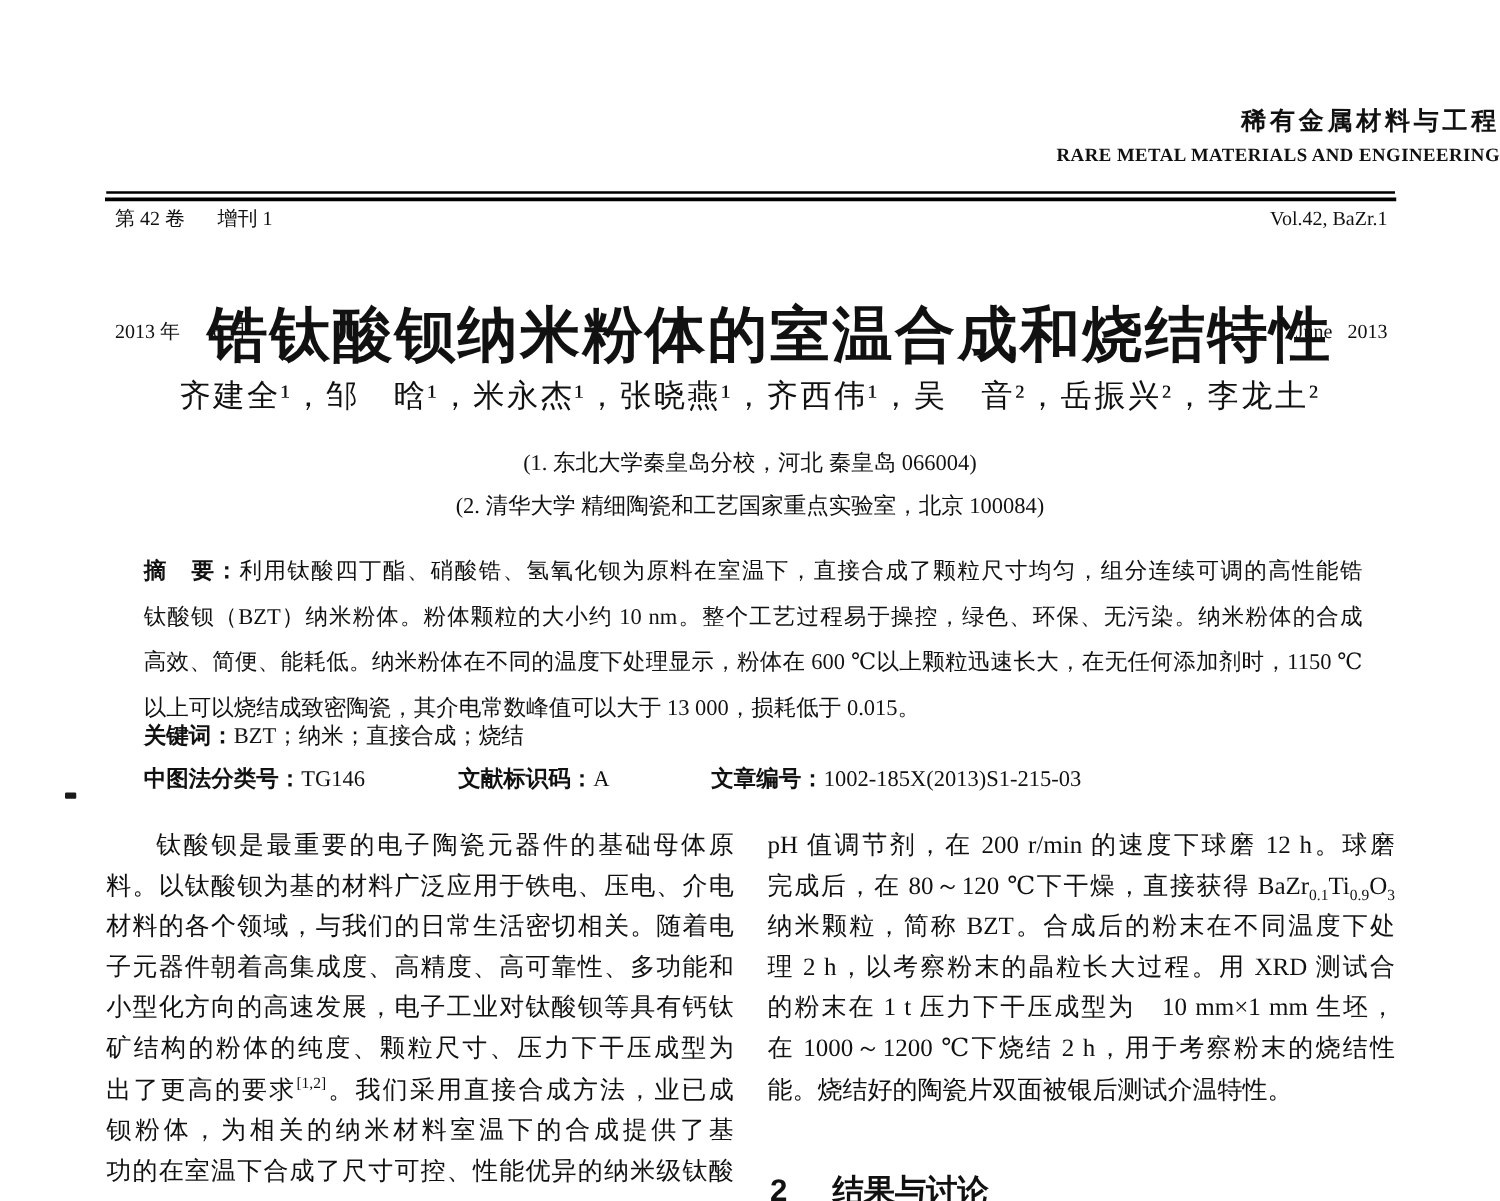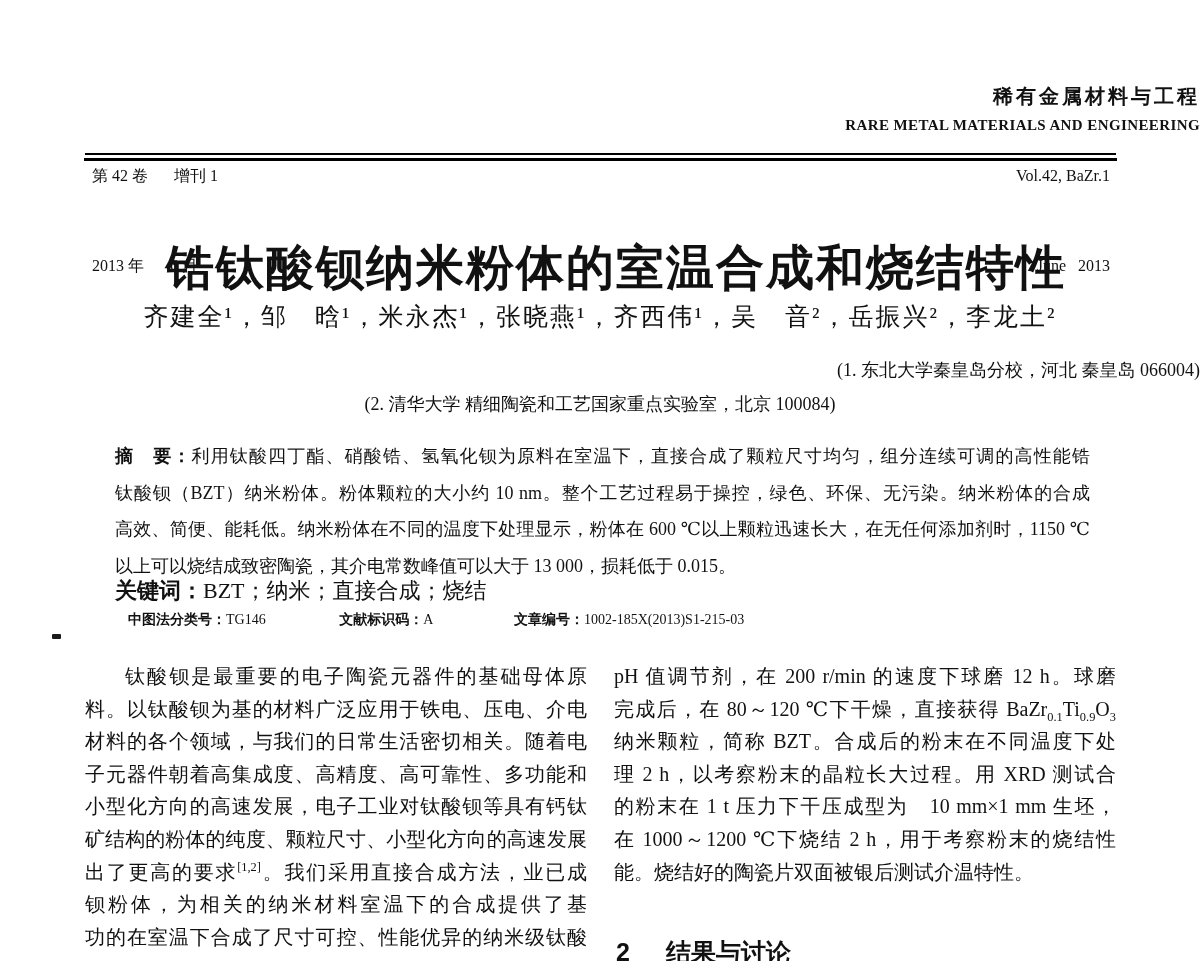--- a/index.html
+++ b/index.html
@@ -41,34 +41,34 @@
   .article-title {
     position: absolute; left: 0; width: 100%; top: 220px; text-align: center;
     font-family: "Liberation Sans", "DejaVu Sans", sans-serif;
     font-weight: bold; font-size: 48px; letter-spacing: 2px;
   }
   .authors-line {
     position: absolute; left: 0; width: 100%; top: 300px; text-align: center;
     font-size: 25px; letter-spacing: 2px;
   }
   .affiliation { position: absolute; left: 0; width: 100%; text-align: center; font-size: 18px; }
-  .affil-1 { top: 358px; text-align: right; }
+  .affil-1 { top: 358px; }
   .affil-2 { top: 392px; }
 
   
   .abstract {
     position: absolute; left: 115px; width: 975px; top: 438px;
     font-size: 18px; line-height: 36.5px;
   }
   .abs-line { text-align: justify; text-align-last: justify; }
   .abs-line.no-stretch { text-align-last: left; }
   .bold-label { font-weight: bold; }
 
-  .keywords-line { position: absolute; left: 115px; top: 576px; font-size: 22px; }
-  .class-line    { position: absolute; left: 128px; top: 611px; font-size: 14px; }
+  .keywords-line { position: absolute; left: 115px; top: 576px; font-size: 18px; }
+  .class-line    { position: absolute; left: 115px; top: 611px; font-size: 18px; }
   .class-line .gap-a { margin-left: 70px; }
   .class-line .gap-b { margin-left: 78px; }
 
   
   .col {
     position: absolute; top: 660px; width: 502px;
     font-size: 20px; line-height: 32.6px;
   }
   .col-left  { left: 85px; }
   .col-right { left: 614px; }
@@ -138,21 +138,21 @@
   </div>
 
   <div class="ink-speck"></div>
 
   <div class="col col-left">
     <div class="bline indent">钛酸钡是最重要的电子陶瓷元器件的基础母体原</div>
     <div class="bline">料。以钛酸钡为基的材料广泛应用于铁电、压电、介电</div>
     <div class="bline">材料的各个领域，与我们的日常生活密切相关。随着电</div>
     <div class="bline">子元器件朝着高集成度、高精度、高可靠性、多功能和</div>
     <div class="bline">小型化方向的高速发展，电子工业对钛酸钡等具有钙钛</div>
-    <div class="bline">矿结构的粉体的纯度、颗粒尺寸、小型化方向的高速发展</div>
+    <div class="bline">矿结构的粉体的纯度、颗粒尺寸、压力下干压成型为</div>
     <div class="bline"><span>出了更高的要求</span><sup>[1,2]</sup><span>。我们采用直接合成方法，业已成</span></div>
     <div class="bline">钡粉体，为相关的纳米材料室温下的合成提供了基</div>
     <div class="bline">功的在室温下合成了尺寸可控、性能优异的纳米级钛酸</div>
   </div>
 
   <div class="col col-right">
     <div class="bline">pH 值调节剂，在 200 r/min 的速度下球磨 12 h。球磨</div>
     <div class="bline"><span>完成后，在 80～120 ℃下干燥，直接获得 BaZr</span><sub>0.1</sub><span>Ti</span><sub>0.9</sub><span>O</span><sub>3</sub></div>
     <div class="bline">纳米颗粒，简称 BZT。合成后的粉末在不同温度下处</div>
     <div class="bline">理 2 h，以考察粉末的晶粒长大过程。用 XRD 测试合</div>

